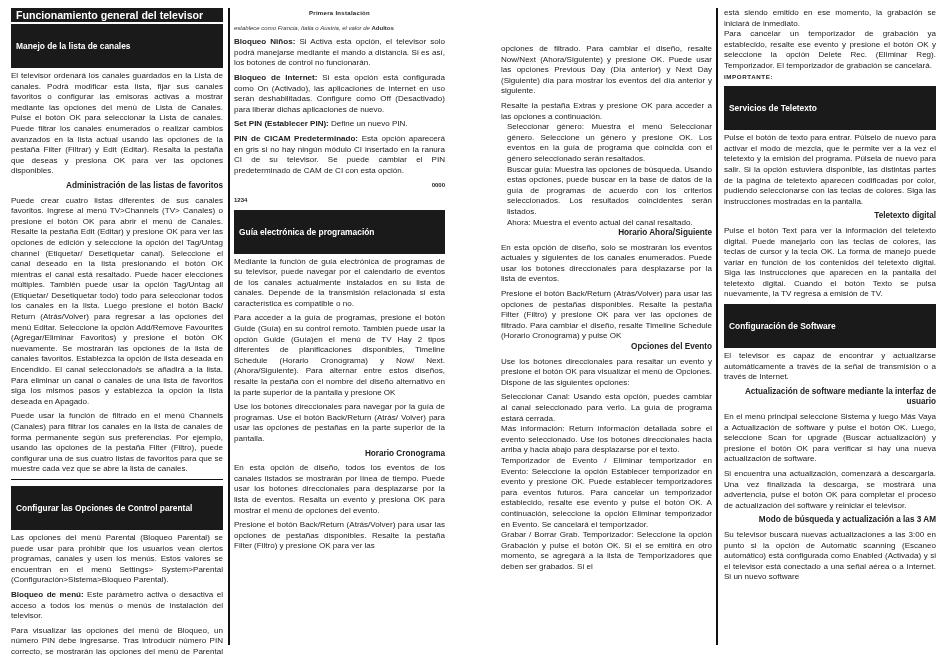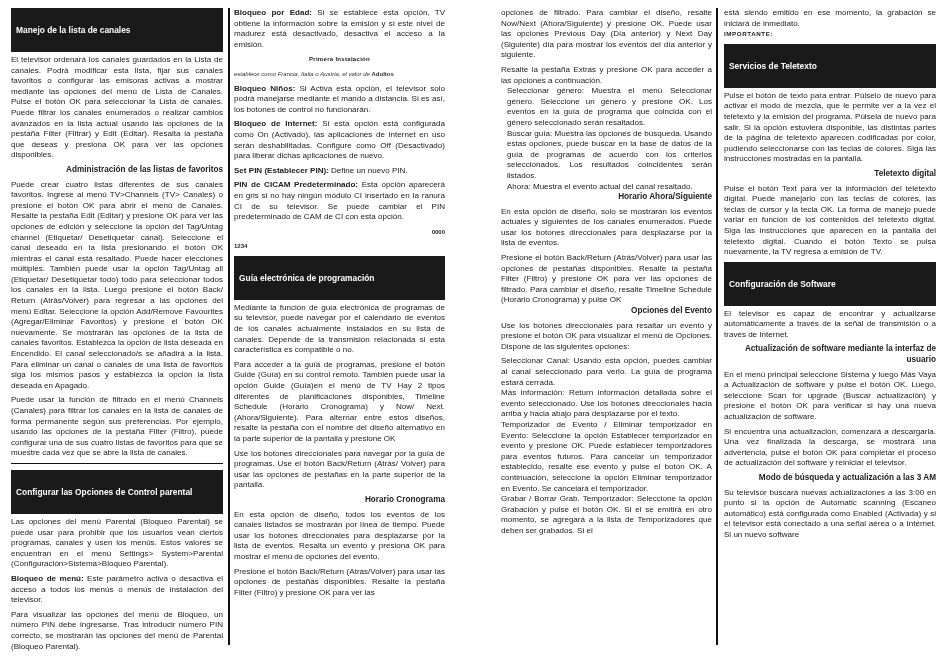--- a/index.html
+++ b/index.html
@@ -3,21 +3,21 @@
 <meta charset="utf-8">
 <style>
   html, body { margin:0; padding:0; background:#fff; }
   body { width:950px; height:658px; overflow:hidden; position:relative;
          font-family:"Liberation Sans", sans-serif; color:#222; }
   .col { position:absolute; top:8px; font-size:8.05px; line-height:10.6px; text-align:justify; }
   .col p { margin:0 0 4px 0; }
   .col .tight { margin:0; }
   .c1 { left:11px; width:212px; }
   .c2 { left:234px; width:211px; }
-  .c3 { left:501px; width:211px; }
+  .c3 { left:501px; width:211px;margin-top:36px; }
   .c4 { left:724px; width:212px; }
   .vrule { position:absolute; top:8px; width:1.5px; background:#111; }
   .vr1 { left:228px; height:637px; }
   .vr2 { left:716px; height:637px; }
   .h-main { background:#1a1a1a; color:#fff; font-weight:bold; font-size:10.6px; line-height:14px;
             padding:0 5px; margin:0 0 2px 0; text-align:left; }
   .h-sec { background:#1a1a1a; color:#fff; font-weight:bold; font-size:8.4px; line-height:12px;
            padding:16px 5px; margin:0 0 3px 0; text-align:left; }
   .h-sub { font-weight:bold; font-size:8.2px; margin:0 0 4px 0; text-align:right; }
   .hr { border-top:1.5px solid #111; margin:4px 0 6px 0; }
@@ -29,34 +29,34 @@
   .important { font-size:6.2px; font-weight:bold; letter-spacing:0.6px; margin:0 0 80px 0; }
   b { font-weight:bold; }
 </style>
 </head>
 <body>
 
 <div class="vrule vr1"></div>
 <div class="vrule vr2"></div>
 
 <div class="col c1">
+  <div class="h-main">Funcionamiento general del televisor</div>
   <div class="h-sec">Manejo de la lista de canales</div>
   <p>El televisor ordenará los canales guardados en la Lista de canales. Podrá modificar esta lista, fijar sus canales favoritos o configurar las emisoras activas a mostrar mediante las opciones del menú de Lista de Canales. Pulse el botón OK para seleccionar la Lista de canales. Puede filtrar los canales enumerados o realizar cambios avanzados en la lista actual usando las opciones de la pestaña Filter (Filtrar) y Edit (Editar). Resalta la pestaña que deseas y presiona OK para ver las opciones disponibles.</p>
   <div class="h-sub">Administración de las listas de favoritos</div>
   <p>Puede crear cuatro listas diferentes de sus canales favoritos. Ingrese al menú TV&gt;Channels (TV&gt; Canales) o presione el botón OK para abrir el menú de Canales. Resalte la pestaña Edit (Editar) y presione OK para ver las opciones de edición y seleccione la opción del Tag/Untag channel (Etiquetar/ Desetiquetar canal). Seleccione el canal deseado en la lista presionando el botón OK mientras el canal está resaltado. Puede hacer elecciones múltiples. También puede usar la opción Tag/Untag all (Etiquetar/ Desetiquetar todo) todo para seleccionar todos los canales en la lista. Luego presione el botón Back/ Return (Atrás/Volver) para regresar a las opciones del menú Editar. Seleccione la opción Add/Remove Favourites (Agregar/Eliminar Favoritos) y presione el botón OK nuevamente. Se mostrarán las opciones de la lista de canales favoritos. Establezca la opción de lista deseada en Encendido. El canal seleccionado/s se añadirá a la lista. Para eliminar un canal o canales de una lista de favoritos siga los mismos pasos y establezca la opción la lista deseada en Apagado.</p>
   <p>Puede usar la función de filtrado en el menú Channels (Canales) para filtrar los canales en la lista de canales de forma permanente según sus preferencias. Por ejemplo, usando las opciones de la pestaña Filter (Filtro), puede configurar una de sus cuatro listas de favoritos para que se muestre cada vez que se abre la lista de canales.</p>
   <div class="hr"></div>
   <div class="h-sec">Configurar las Opciones de Control parental</div>
   <p>Las opciones del menú Parental (Bloqueo Parental) se puede usar para prohibir que los usuarios vean ciertos programas, canales y usen los menús. Estos valores se encuentran en el menú Settings&gt; System&gt;Parental (Configuración&gt;Sistema&gt;Bloqueo Parental).</p>
   <p><b>Bloqueo de menú:</b><span> Este parámetro activa o desactiva el acceso a todos los menús o menús de instalación del televisor.</span></p>
   <p>Para visualizar las opciones del menú de Bloqueo, un número PIN debe ingresarse. Tras introducir número PIN correcto, se mostrarán las opciones del menú de Parental (Bloqueo Parental).</p>
 </div>
 
 <div class="col c2">
-  <p><b>Bloqueo por Edad:</b><span> Si se establece esta opción, TV obtiene la información sobre la emisión y si este nivel de madurez está desactivado, desactiva el acceso a la emisión.</span></p>
   <p class="small-center">Primera Instalación</p>
   <p class="small-italic"><span>establece como Francia, Italia o Austria, el valor de </span><b style="font-style:normal;">Adultos</b></p>
   <p><b>Bloqueo Niños:</b><span> Si Activa esta opción, el televisor solo podrá manejarse mediante el mando a distancia. Si es así, los botones de control no funcionarán.</span></p>
   <p><b>Bloqueo de Internet:</b><span> Si esta opción está configurada como On (Activado), las aplicaciones de internet en uso serán deshabilitadas. Configure como Off (Desactivado) para liberar dichas aplicaciones de nuevo.</span></p>
   <p><b>Set PIN (Establecer PIN):</b><span> Define un nuevo PIN.</span></p>
   <p><b>PIN de CICAM Predeterminado:</b><span> Esta opción aparecerá en gris si no hay ningún módulo CI insertado en la ranura CI de su televisor. Se puede cambiar el PIN predeterminado de CAM de CI con esta opción.</span></p>
   <p class="small-right">0000</p>
   <p class="small-left">1234</p>
   <div class="h-sec">Guía electrónica de programación</div>
   <p>Mediante la función de guía electrónica de programas de su televisor, puede navegar por el calendario de eventos de los canales actualmente instalados en su lista de canales. Depende de la transmisión relacionada si esta característica es compatible o no.</p>
@@ -81,20 +81,21 @@
   <div class="h-sub">Opciones del Evento</div>
   <p>Use los botones direccionales para resaltar un evento y presione el botón OK para visualizar el menú de Opciones. Dispone de las siguientes opciones:</p>
   <p class="tight">Seleccionar Canal: Usando esta opción, puedes cambiar al canal seleccionado para verlo. La guía de programa estará cerrada.</p>
   <p class="tight">Más información: Return información detallada sobre el evento seleccionado. Use los botones direccionales hacia arriba y hacia abajo para desplazarse por el texto.</p>
   <p class="tight">Temporizador de Evento / Eliminar temporizador en Evento: Seleccione la opción Establecer temporizador en evento y presione OK. Puede establecer temporizadores para eventos futuros. Para cancelar un temporizador establecido, resalte ese evento y pulse el botón OK. A continuación, seleccione la opción Eliminar temporizador en Evento. Se cancelará el temporizador.</p>
   <p class="tight">Grabar / Borrar Grab. Temporizador: Seleccione la opción Grabación y pulse el botón OK. Si el se emitirá en otro momento, se agregará a la lista de Temporizadores que deben ser grabados. Si el</p>
 </div>
 
 <div class="col c4">
   <p class="tight">está siendo emitido en ese momento, la grabación se iniciará de inmediato.</p>
+  <p class="tight">Para cancelar un temporizador de grabación ya establecido, resalte ese evento y presione el botón OK y seleccione la opción Delete Rec. (Eliminar Reg). Temporizador. El temporizador de grabación se cancelará.</p>
   <p class="important">IMPORTANTE:</p>
   <div class="h-sec">Servicios de Teletexto</div>
   <p>Pulse el botón de texto para entrar. Púlselo de nuevo para activar el modo de mezcla, que le permite ver a la vez el teletexto y la emisión del programa. Púlsela de nuevo para salir. Si la opción estuviera disponible, las distintas partes de la página de teletexto aparecen codificadas por color, pudiendo seleccionarse con las teclas de colores. Siga las instrucciones mostradas en la pantalla.</p>
   <div class="h-sub">Teletexto digital</div>
   <p>Pulse el botón Text para ver la información del teletexto digital. Puede manejarlo con las teclas de colores, las teclas de cursor y la tecla OK. La forma de manejo puede variar en función de los contenidos del teletexto digital. Siga las instrucciones que aparecen en la pantalla del teletexto digital. Cuando el botón Texto se pulsa nuevamente, la TV regresa a emisión de TV.</p>
   <div class="h-sec">Configuración de Software</div>
   <p>El televisor es capaz de encontrar y actualizarse automáticamente a través de la señal de transmisión o a través de Internet.</p>
   <div class="h-sub">Actualización de software mediante la interfaz de usuario</div>
   <p>En el menú principal seleccione Sistema y luego Más Vaya a Actualización de software y pulse el botón OK. Luego, seleccione Scan for upgrade (Buscar actualización) y presione el botón OK para verificar si hay una nueva actualización de software.</p>
   <p>Si encuentra una actualización, comenzará a descargarla. Una vez finalizada la descarga, se mostrará una advertencia, pulse el botón OK para completar el proceso de actualización del software y reiniciar el televisor.</p>

